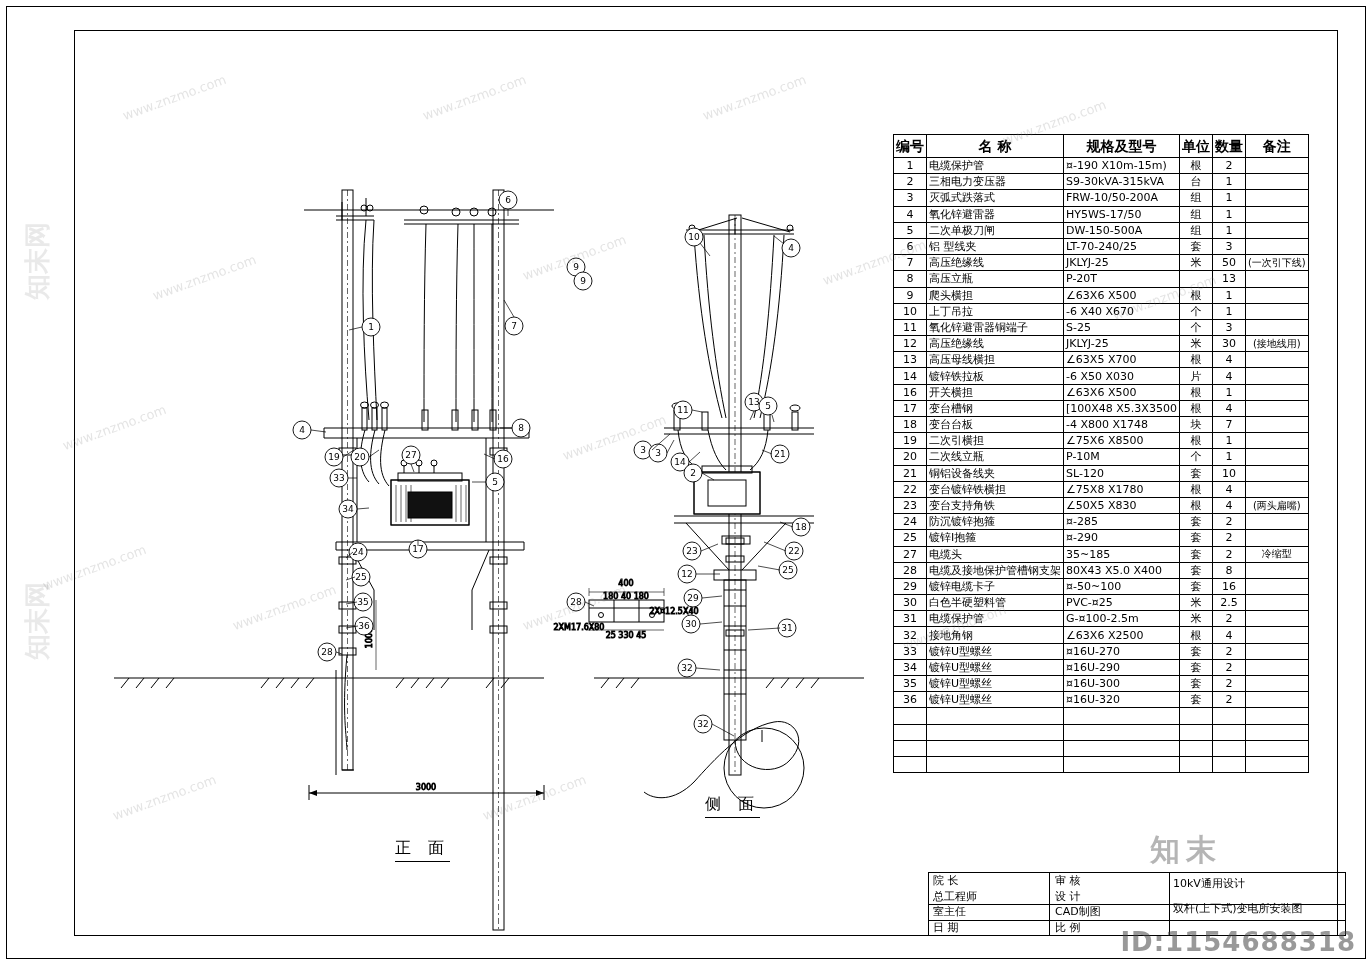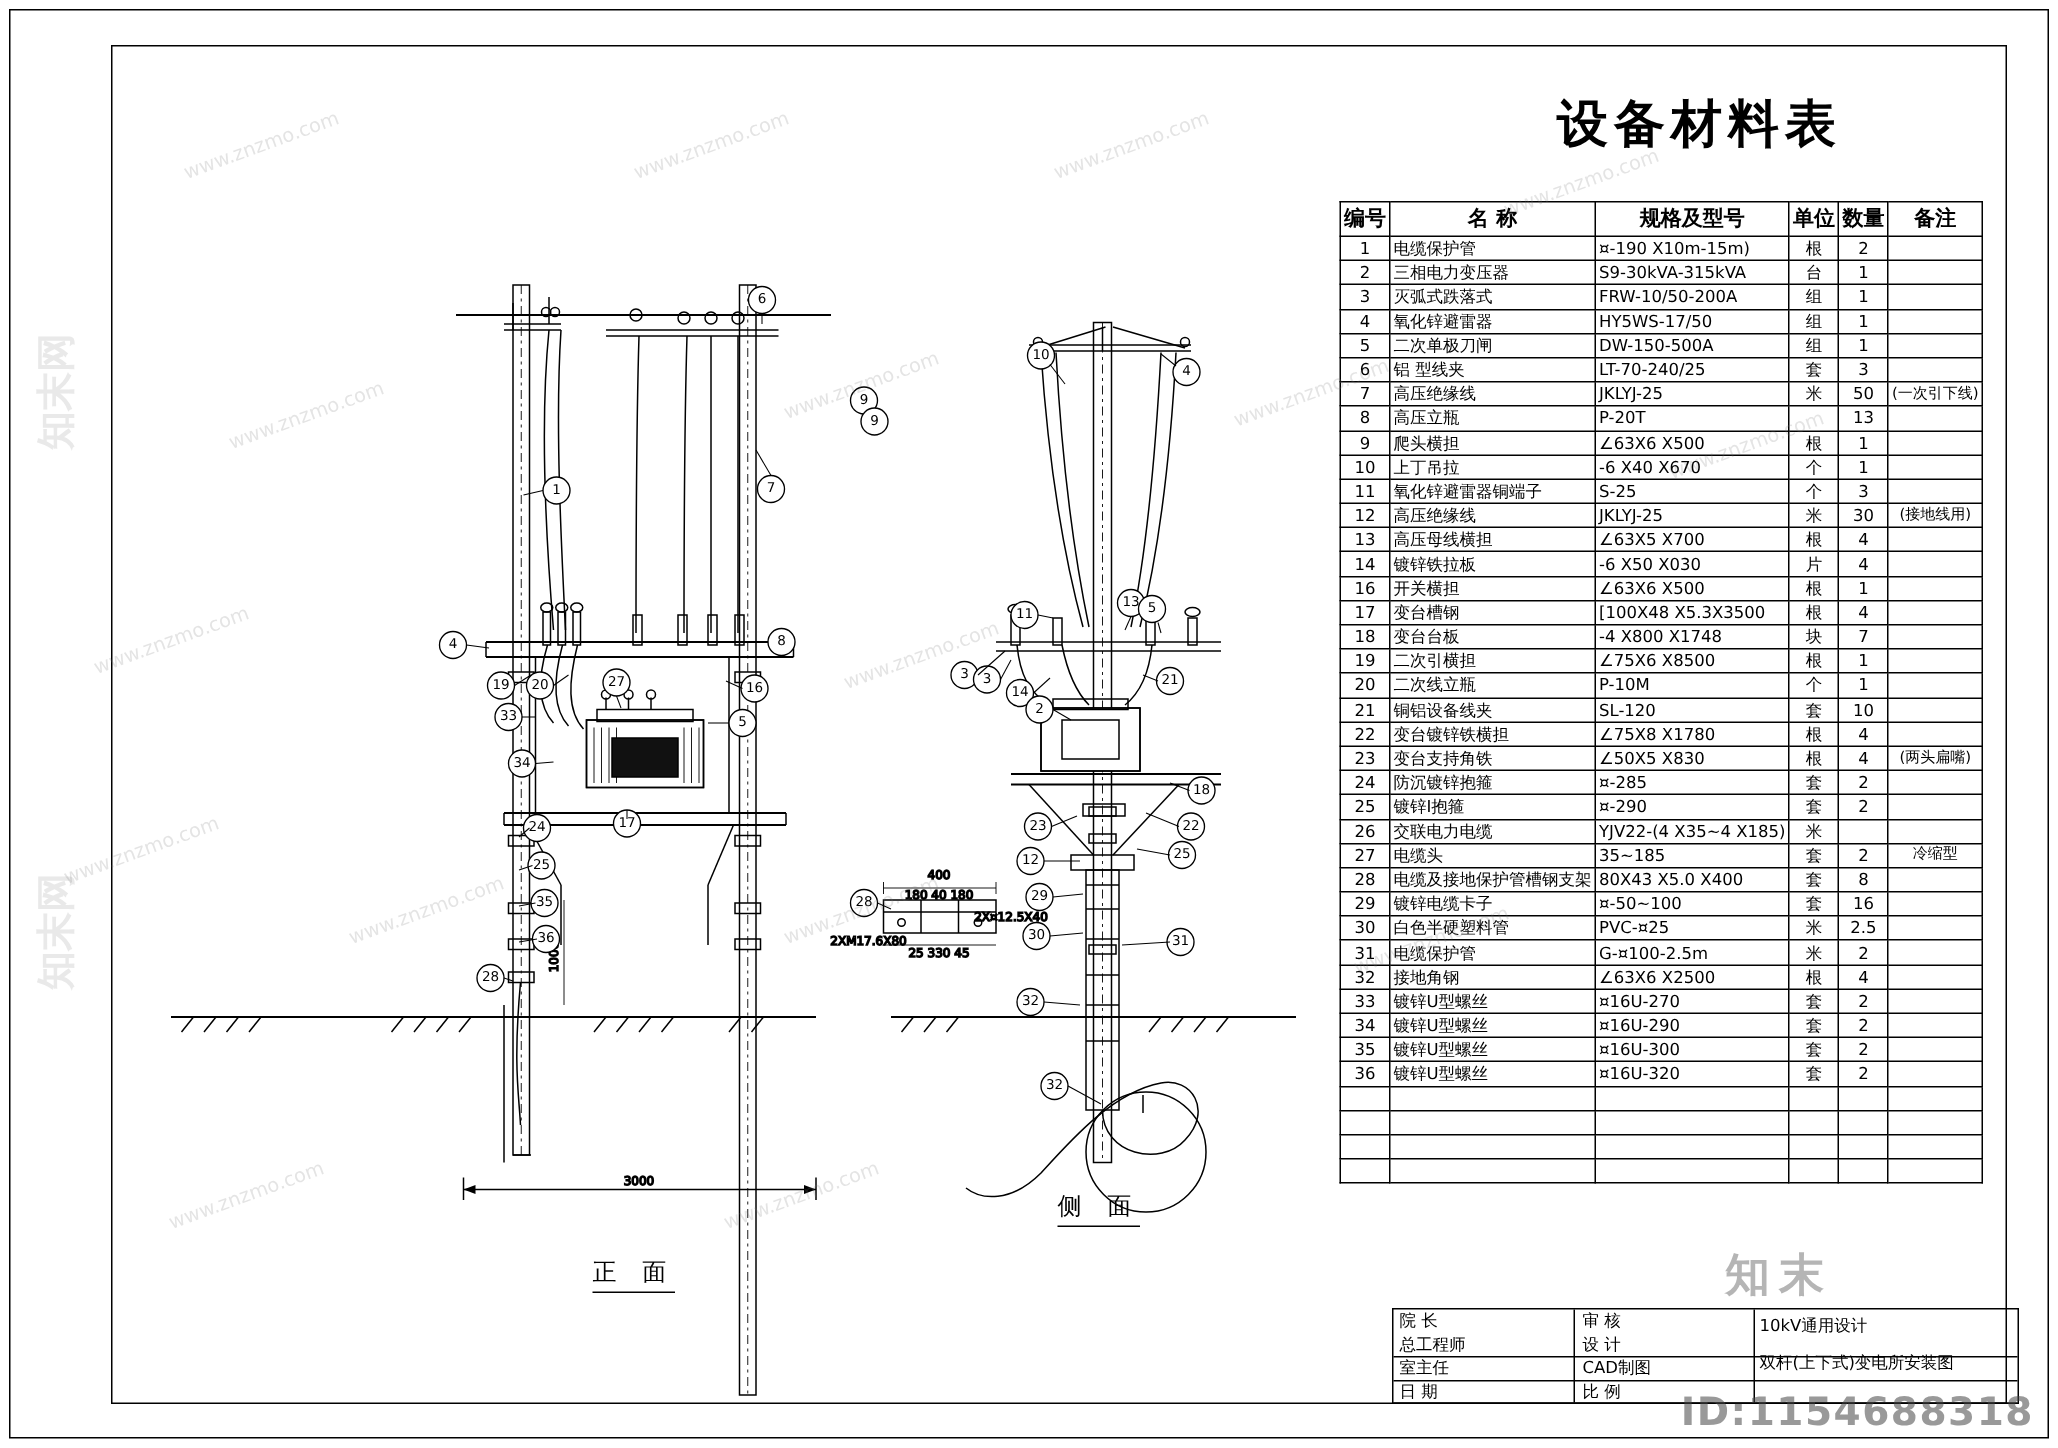--- a/index.html
+++ b/index.html
@@ -56,21 +56,20 @@
   .dim{font-size:8px;text-anchor:middle;font-family:"DejaVu Sans",sans-serif;}
 </style>
 </head>
 <body>
 
 <div id="sheet">
 
   <div id="frame-outer"></div>
   <div id="frame-inner"></div>
 
-  <div id="big-title">设备材料表</div>
 
   <svg id="drawing" viewBox="0 0 820 904">
     <g stroke="#000" fill="none" stroke-width="1">
 
       <line x1="40" y1="648" x2="470" y2="648" stroke-width="1.2"></line>
       <g stroke-width="1">
         <line x1="55" y1="648" x2="47" y2="658"></line>
           <line x1="70" y1="648" x2="62" y2="658"></line>
         <line x1="85" y1="648" x2="77" y2="658"></line>
           <line x1="100" y1="648" x2="92" y2="658"></line>
@@ -616,28 +615,20 @@
         </tr>
         <tr>
           <td class="c-no">25</td>
           <td class="c-name">镀锌I抱箍</td>
           <td class="c-spec">¤-290</td>
           <td class="c-unit">套</td>
           <td class="c-qty">2</td>
           <td class="c-note"></td>
         </tr>
         <tr>
-          <td class="c-no">26</td>
-          <td class="c-name">交联电力电缆</td>
-          <td class="c-spec">YJV22-(4 X35~4 X185)</td>
-          <td class="c-unit">米</td>
-          <td class="c-qty"></td>
-          <td class="c-note"></td>
-        </tr>
-        <tr>
           <td class="c-no">27</td>
           <td class="c-name">电缆头</td>
           <td class="c-spec">35~185</td>
           <td class="c-unit">套</td>
           <td class="c-qty">2</td>
           <td class="c-note">冷缩型</td>
         </tr>
         <tr>
           <td class="c-no">28</td>
           <td class="c-name">电缆及接地保护管槽钢支架</td>

